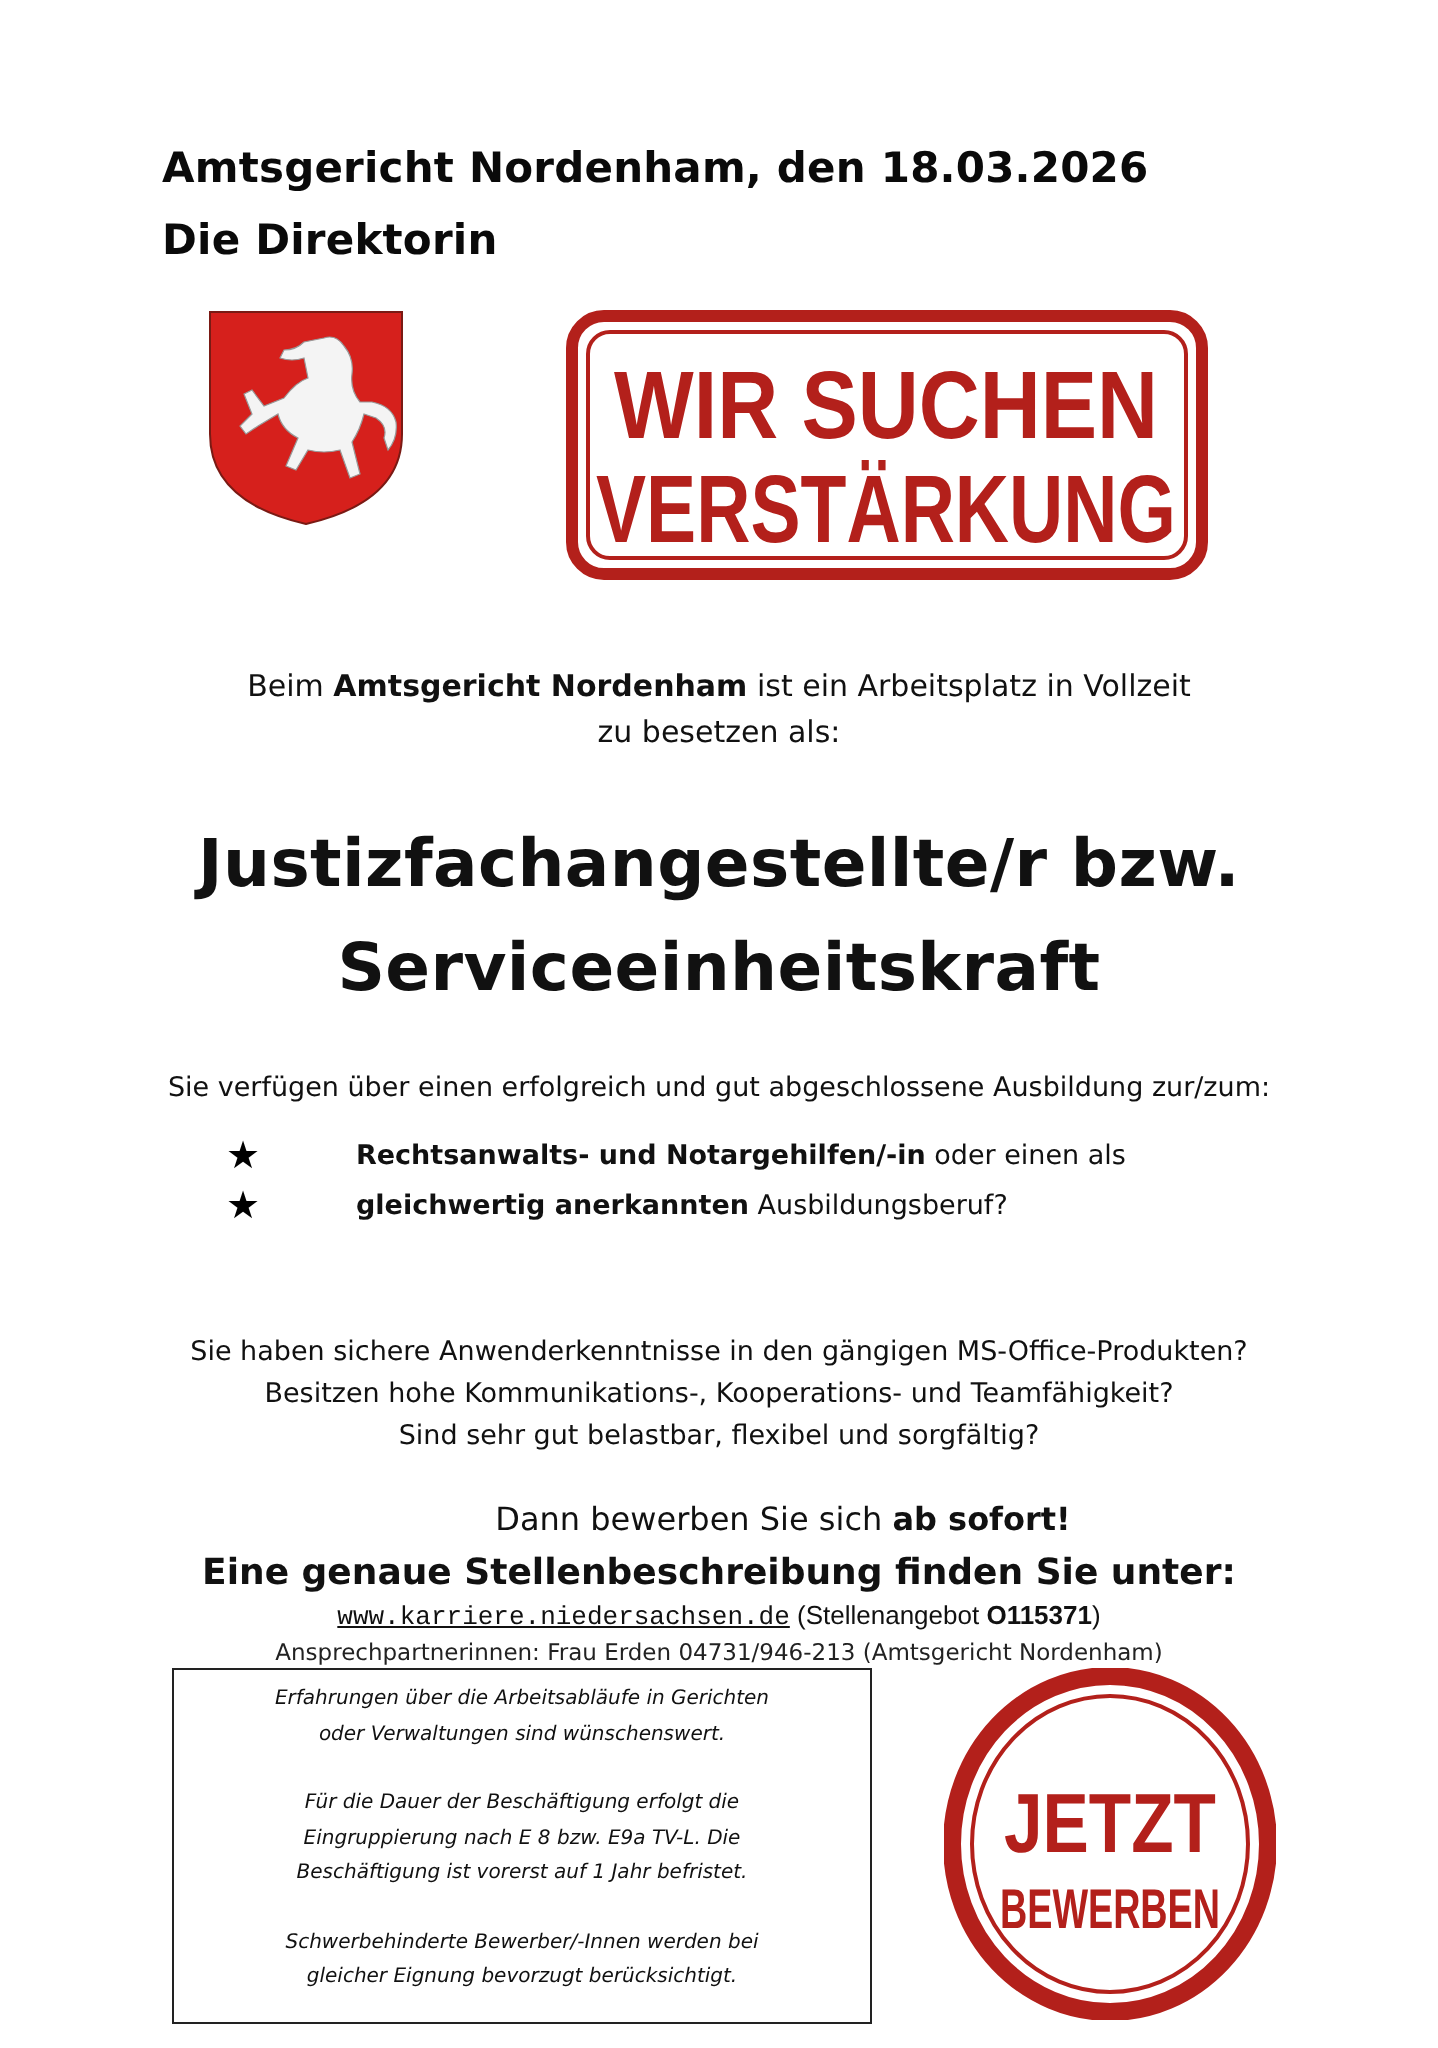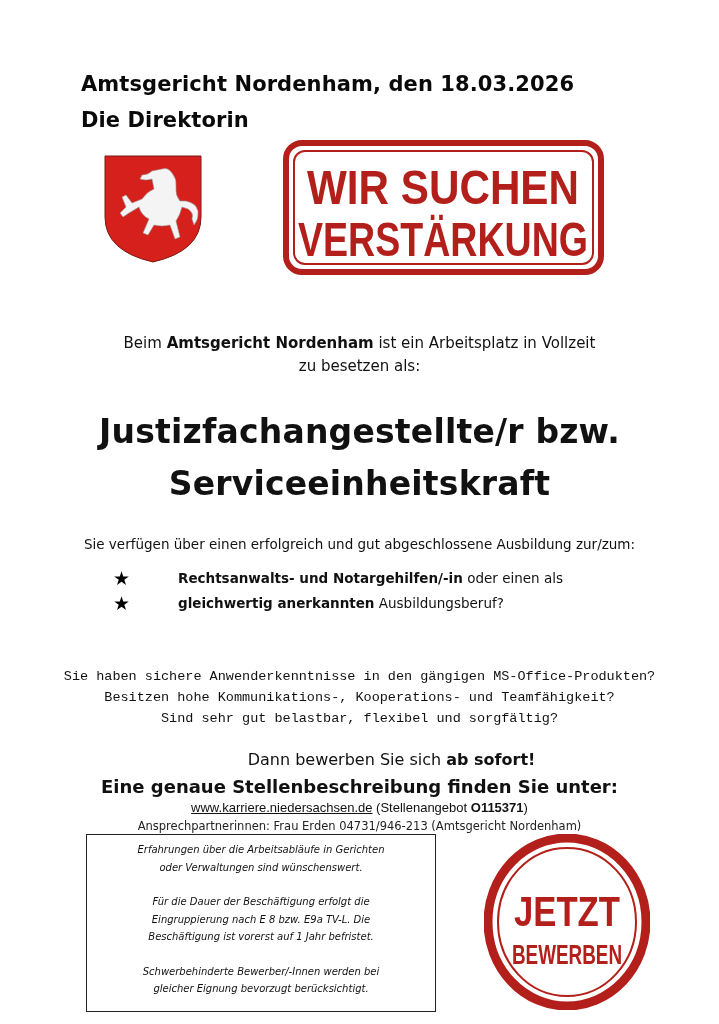--- a/index.html
+++ b/index.html
@@ -1,37 +1,37 @@
 <!DOCTYPE html>
 <html><head>
   <meta charset="utf-8">
   <style>
     html, body { margin: 0; padding: 0; background: #ffffff; }
     body { width: 719px; height: 1024px; position: relative; overflow: hidden; font-family: "DejaVu Sans", "Liberation Sans", sans-serif; color: #111; }
     .abs { position: absolute; }
     .header-line { left: 81px; font-weight: bold; font-size: 21px; color: #0a0a0a; letter-spacing: 0.1px; white-space: nowrap; }
     .coat { left: 104px; top: 155px; width: 98px; height: 108px; }
-    .stamp-rect { left: 283px; top: 140px; width: 321px; height: 135px; }
+    .stamp-rect { left: 283px; top: 155px; width: 321px; height: 135px; }
     .center { left: 0; width: 719px; text-align: center; margin-top: 16px; }
     .intro { font-size: 15px; line-height: 23px; top: 316px; }
     .intro b { font-weight: bold; }
     .title { font-weight: bold; font-size: 33px; line-height: 52px; top: 390px; letter-spacing: 0.2px; }
     .req { top: 520px; font-size: 13.5px; }
     .bullets { left: 113px; top: 565px; font-size: 13.5px; }
     .bullet-row { display: flex; align-items: center; height: 25px; }
     .star { width: 65px; font-size: 19px; color: #000; }
-    .skills { top: 650px; font-size: 13.5px; line-height: 21px; font-family: Liberation Mono, monospace; }
+    .skills { top: 650px; font-size: 13.5px; line-height: 21px; }
     .apply { top: 734px; font-size: 16px; padding-left: 32px; }
     .desc { top: 760px; font-size: 18px; font-weight: bold; }
     .url-line { top: 784px; font-size: 13px; font-family: "Liberation Sans", sans-serif; }
-    .url-line a { color: #111; text-decoration: underline; }
+    .url-line a { color: #111; text-decoration: underline; font-family: Liberation Mono, monospace; }
     .contact { top: 803px; font-size: 11.5px; color: #222; }
     .note-box { left: 86px; top: 834px; width: 350px; height: 178px; border: 1.5px solid #222; box-sizing: border-box; font-style: italic; font-size: 10px; line-height: 17.5px; text-align: center; padding-top: 6px; color: #111; }
     .note-box p { margin: 0 0 17px 0; }
-    .stamp-circle { left: 484px; top: 834px; width: 166px; height: 176px; }
+    .stamp-circle { left: 472px; top: 834px; width: 166px; height: 176px; }
   </style>
 </head>
 <body>
 
 <div class="abs header-line" style="top:72px;">Amtsgericht Nordenham, den 18.03.2026</div>
 <div class="abs header-line" style="top:108px;">Die Direktorin</div>
 
 <div class="abs coat">
   <svg width="98" height="108" viewBox="0 0 98 108">
     <path d="M1 1 H97 V62 Q97 96 49 107 Q1 96 1 62 Z" fill="#d6201c" stroke="#7a1a14" stroke-width="1"></path>

